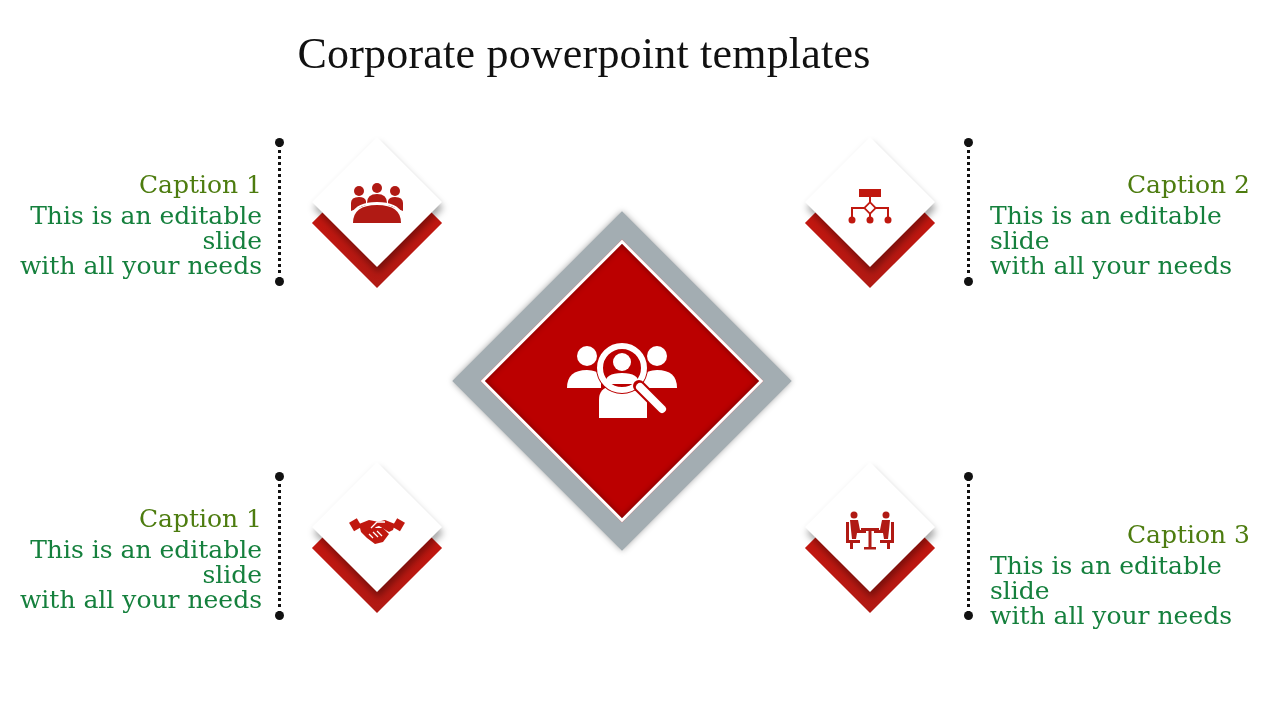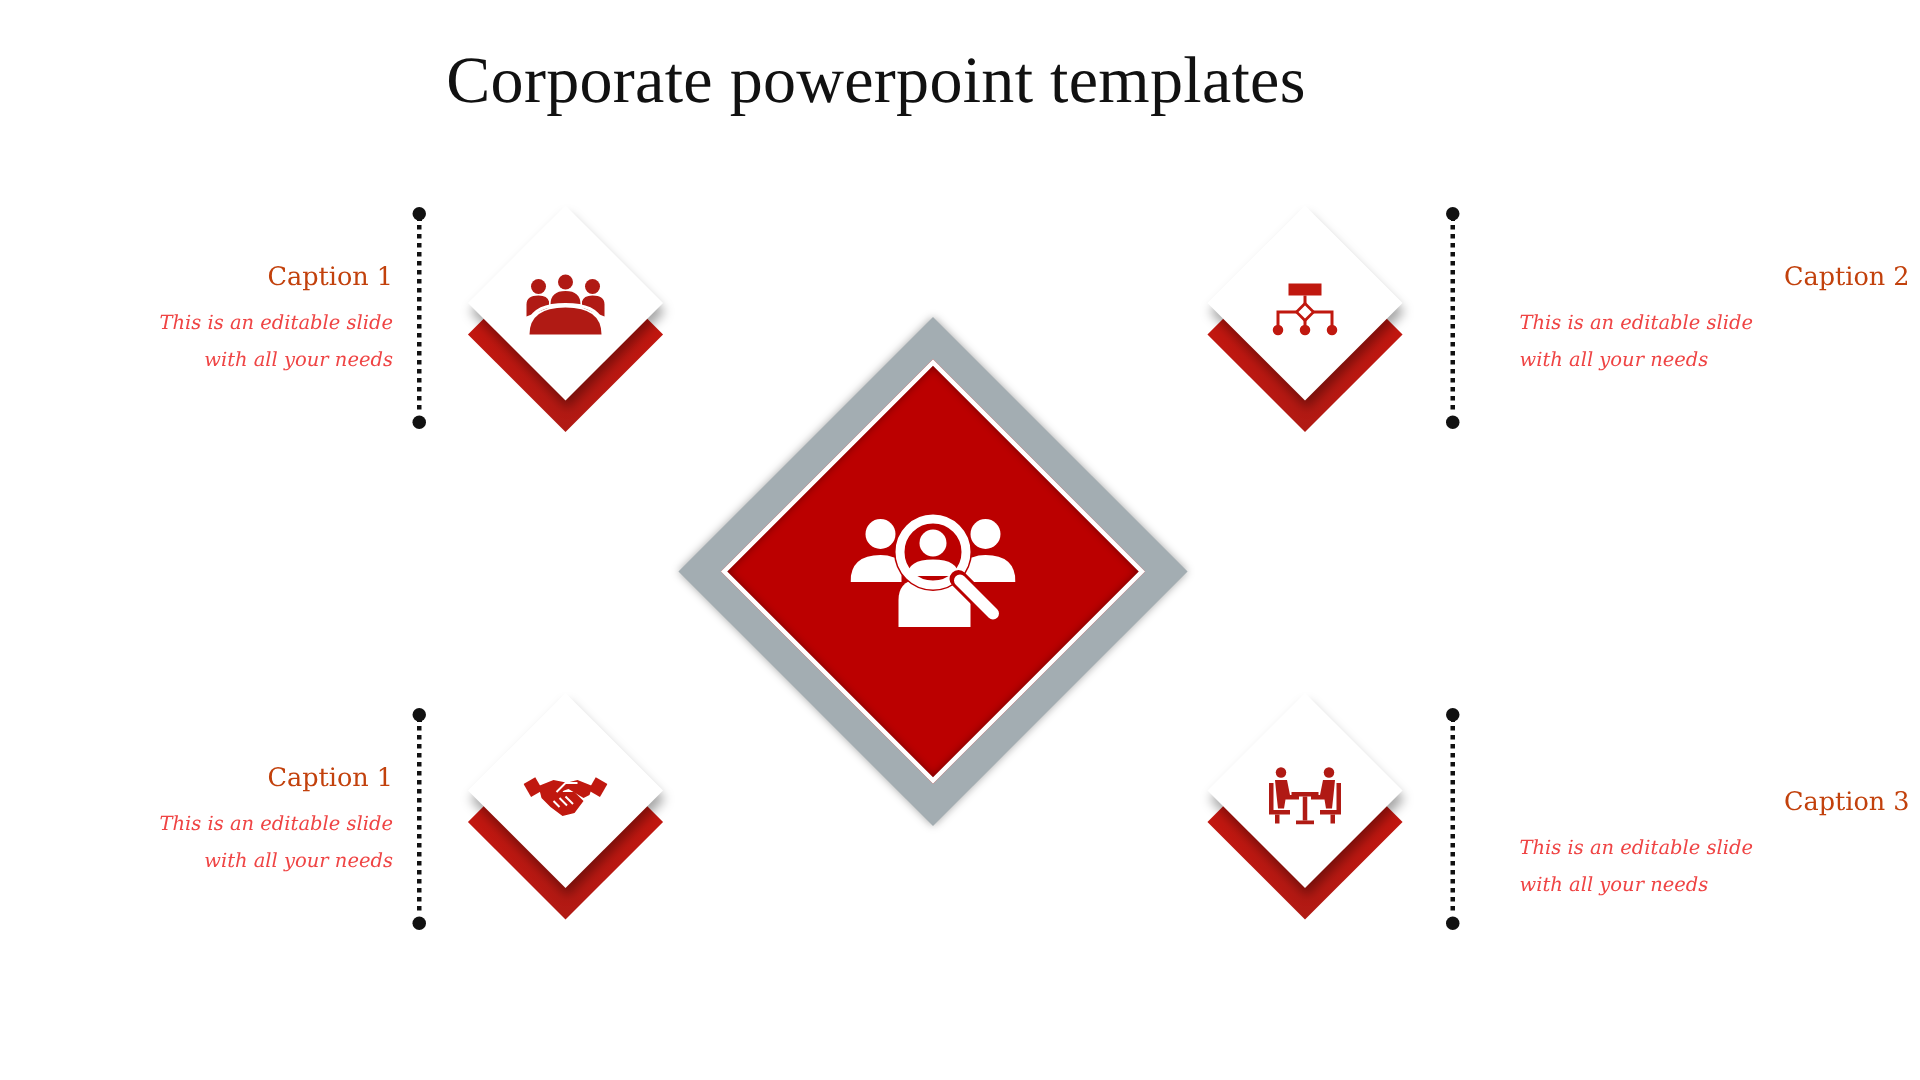--- a/index.html
+++ b/index.html
@@ -12,24 +12,24 @@
 
   .sm { position:absolute; width:130px; height:160px; }
   .sm .red { position:absolute; left:19px; top:40px; width:92px; height:92px; background:linear-gradient(135deg,#d2140c,#b01a14); transform:rotate(45deg); }
   .sm .white { position:absolute; left:19px; top:19px; width:92px; height:92px; background:#ffffff; transform:rotate(45deg); box-shadow:5px 3px 7px rgba(0,0,0,0.35); }
   .sm .icon { position:absolute; left:37px; top:44px; width:56px; height:50px; }
 
   .vline { position:absolute; width:0; border-left:3px dotted #111; }
   .dot { position:absolute; width:9px; height:9px; border-radius:50%; background:#111; }
 
   .cap { position:absolute; width:260px; }
-  .cap .h { font-size:17px; color:#c2410c; line-height:30px; font-family:"DejaVu Serif","Liberation Serif",serif;text-align:right; }
-  .cap .p { font-size:13px; color:#ef4444; line-height:25px; margin-top:3px; font-family:"DejaVu Serif","Liberation Serif",serif;font-style:italic; }
+  .cap .h { font-size:25px; color:#4d7c0f; line-height:30px; font-family:"DejaVu Serif","Liberation Serif",serif;text-align:right; }
+  .cap .p { font-size:25px; color:#15803d; line-height:25px; margin-top:3px; font-family:"DejaVu Serif","Liberation Serif",serif; }
   .cap.left { text-align:right; }
-  .cap.right { text-align:left;margin-left:23px; }
+  .cap.right { text-align:left; }
 </style>
 </head>
 <body>
 
 <div class="title">Corporate powerpoint templates</div>
 
 <div class="center-outer"></div>
 <div class="center-inner"></div>
 <svg class="center-icon" viewBox="0 0 110 85">
   <g fill="#ffffff">

